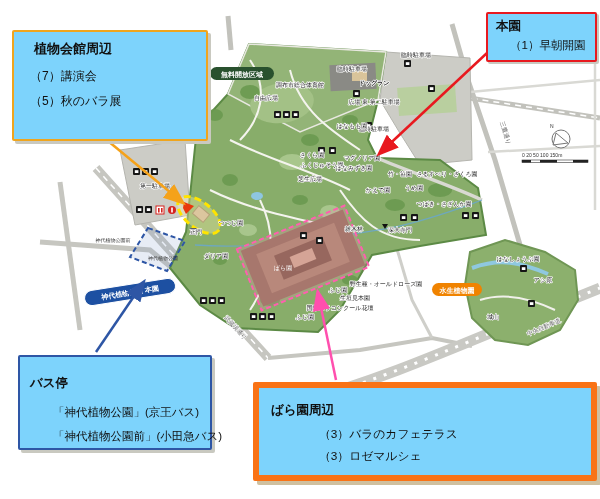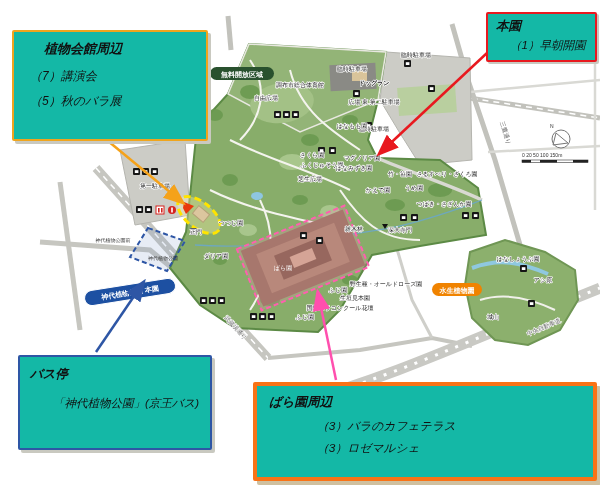--- a/index.html
+++ b/index.html
@@ -1,35 +1,35 @@
 <!DOCTYPE html>
 <html><head>
 <meta charset="utf-8">
 <style>
   html,body{margin:0;padding:0;background:#fff;}
   #stage{position:relative;width:600px;height:499px;background:#fff;overflow:hidden;
          font-family:"Liberation Sans","DejaVu Sans",sans-serif;}
   #mapsvg{position:absolute;left:0;top:0;z-index:1;}
-  .callout{position:absolute;z-index:2;background:#14b8a6;border-radius:2px;font-style:italic;}
+  .callout{position:absolute;z-index:2;background:#7dd3fc;border-radius:2px;}
   .callout .ttl{font-weight:bold;color:#111;}
   .callout .itm{color:#111;white-space:nowrap;}
   #hall-box{left:12px;top:30px;width:196px;height:111px;border:2px solid #efa51e;
             box-shadow:3px 3px 0 #c9c9c0;padding:6px 8px 4px 10px;box-sizing:border-box;}
-  #hall-box .ttl{font-size:13px;margin:2px 0 6px 20px;}
+  #hall-box .ttl{font-size:13px;margin:2px 0 6px 10px;}
   #hall-box .itm{font-size:12px;line-height:25px;margin-left:6px;}
   #main-box{left:486px;top:12px;width:111px;height:50px;border:2px solid #e8191f;
             box-shadow:2px 2px 0 #c9c9c0;padding:4px 6px;box-sizing:border-box;}
   #main-box .ttl{font-size:12.5px;margin:0 0 3px 2px;}
   #main-box .itm{font-size:11.5px;margin-left:16px;}
   #bus-box{left:18px;top:355px;width:194px;height:95px;border:2px solid #2e56a5;
-           box-shadow:3px 3px 0 #c9c9c0;padding:7px 6px 4px 9px;box-sizing:border-box;}
+           box-shadow:3px 3px 0 #c9c9c0;padding:16px 6px 4px 9px;box-sizing:border-box;}
   #bus-box .ttl{font-size:12.5px;margin:2px 0 8px 1px;}
   #bus-box .itm{font-size:11.5px;line-height:24px;margin-left:24px;}
-  #rose-box{left:253px;top:382px;width:344px;height:99px;border:4px solid #f97316;
-            box-shadow:4px 4px 0 #cfc0a0;padding:6px 8px 4px 12px;box-sizing:border-box;}
+  #rose-box{left:253px;top:382px;width:344px;height:99px;border:6px solid #f97316;
+            box-shadow:4px 4px 0 #cfc0a0;padding:12px 8px 4px 12px;box-sizing:border-box;}
   #rose-box .ttl{font-size:12.5px;margin:2px 0 4px 0;}
   #rose-box .itm{font-size:11.8px;line-height:22px;margin-left:48px;}
   
   .ml{font:6px "Liberation Sans","DejaVu Sans",sans-serif;fill:#1c1c1c;
       paint-order:stroke;stroke:#ffffff;stroke-width:1.5px;stroke-linejoin:round;}
   .ml-b{font-weight:bold;}
   .ml-w{font:6px "Liberation Sans","DejaVu Sans",sans-serif;fill:#fff;stroke:none;}
   .pill-t{font:7px "Liberation Sans","DejaVu Sans",sans-serif;font-weight:bold;fill:#fff;stroke:none;}
   .rd{font:6px "Liberation Sans","DejaVu Sans",sans-serif;fill:#666;stroke:#fff;stroke-width:1.2px;paint-order:stroke;}
   .tiny{font:5px "Liberation Sans","DejaVu Sans",sans-serif;fill:#333;}
@@ -267,20 +267,21 @@
   </div>
 
   <div class="callout" id="main-box">
     <div class="ttl">本園</div>
     <div class="itm">（1）早朝開園</div>
   </div>
 
   <div class="callout" id="bus-box">
     <div class="ttl">バス停</div>
     <div class="itm">「神代植物公園」(京王バス)</div>
+    <div class="itm">「神代植物公園前」(小田急バス)</div>
   </div>
 
   <div class="callout" id="rose-box">
     <div class="ttl">ばら園周辺</div>
     <div class="itm">（3）バラのカフェテラス</div>
     <div class="itm">（3）ロゼマルシェ</div>
   </div>
 
 </div>
 

